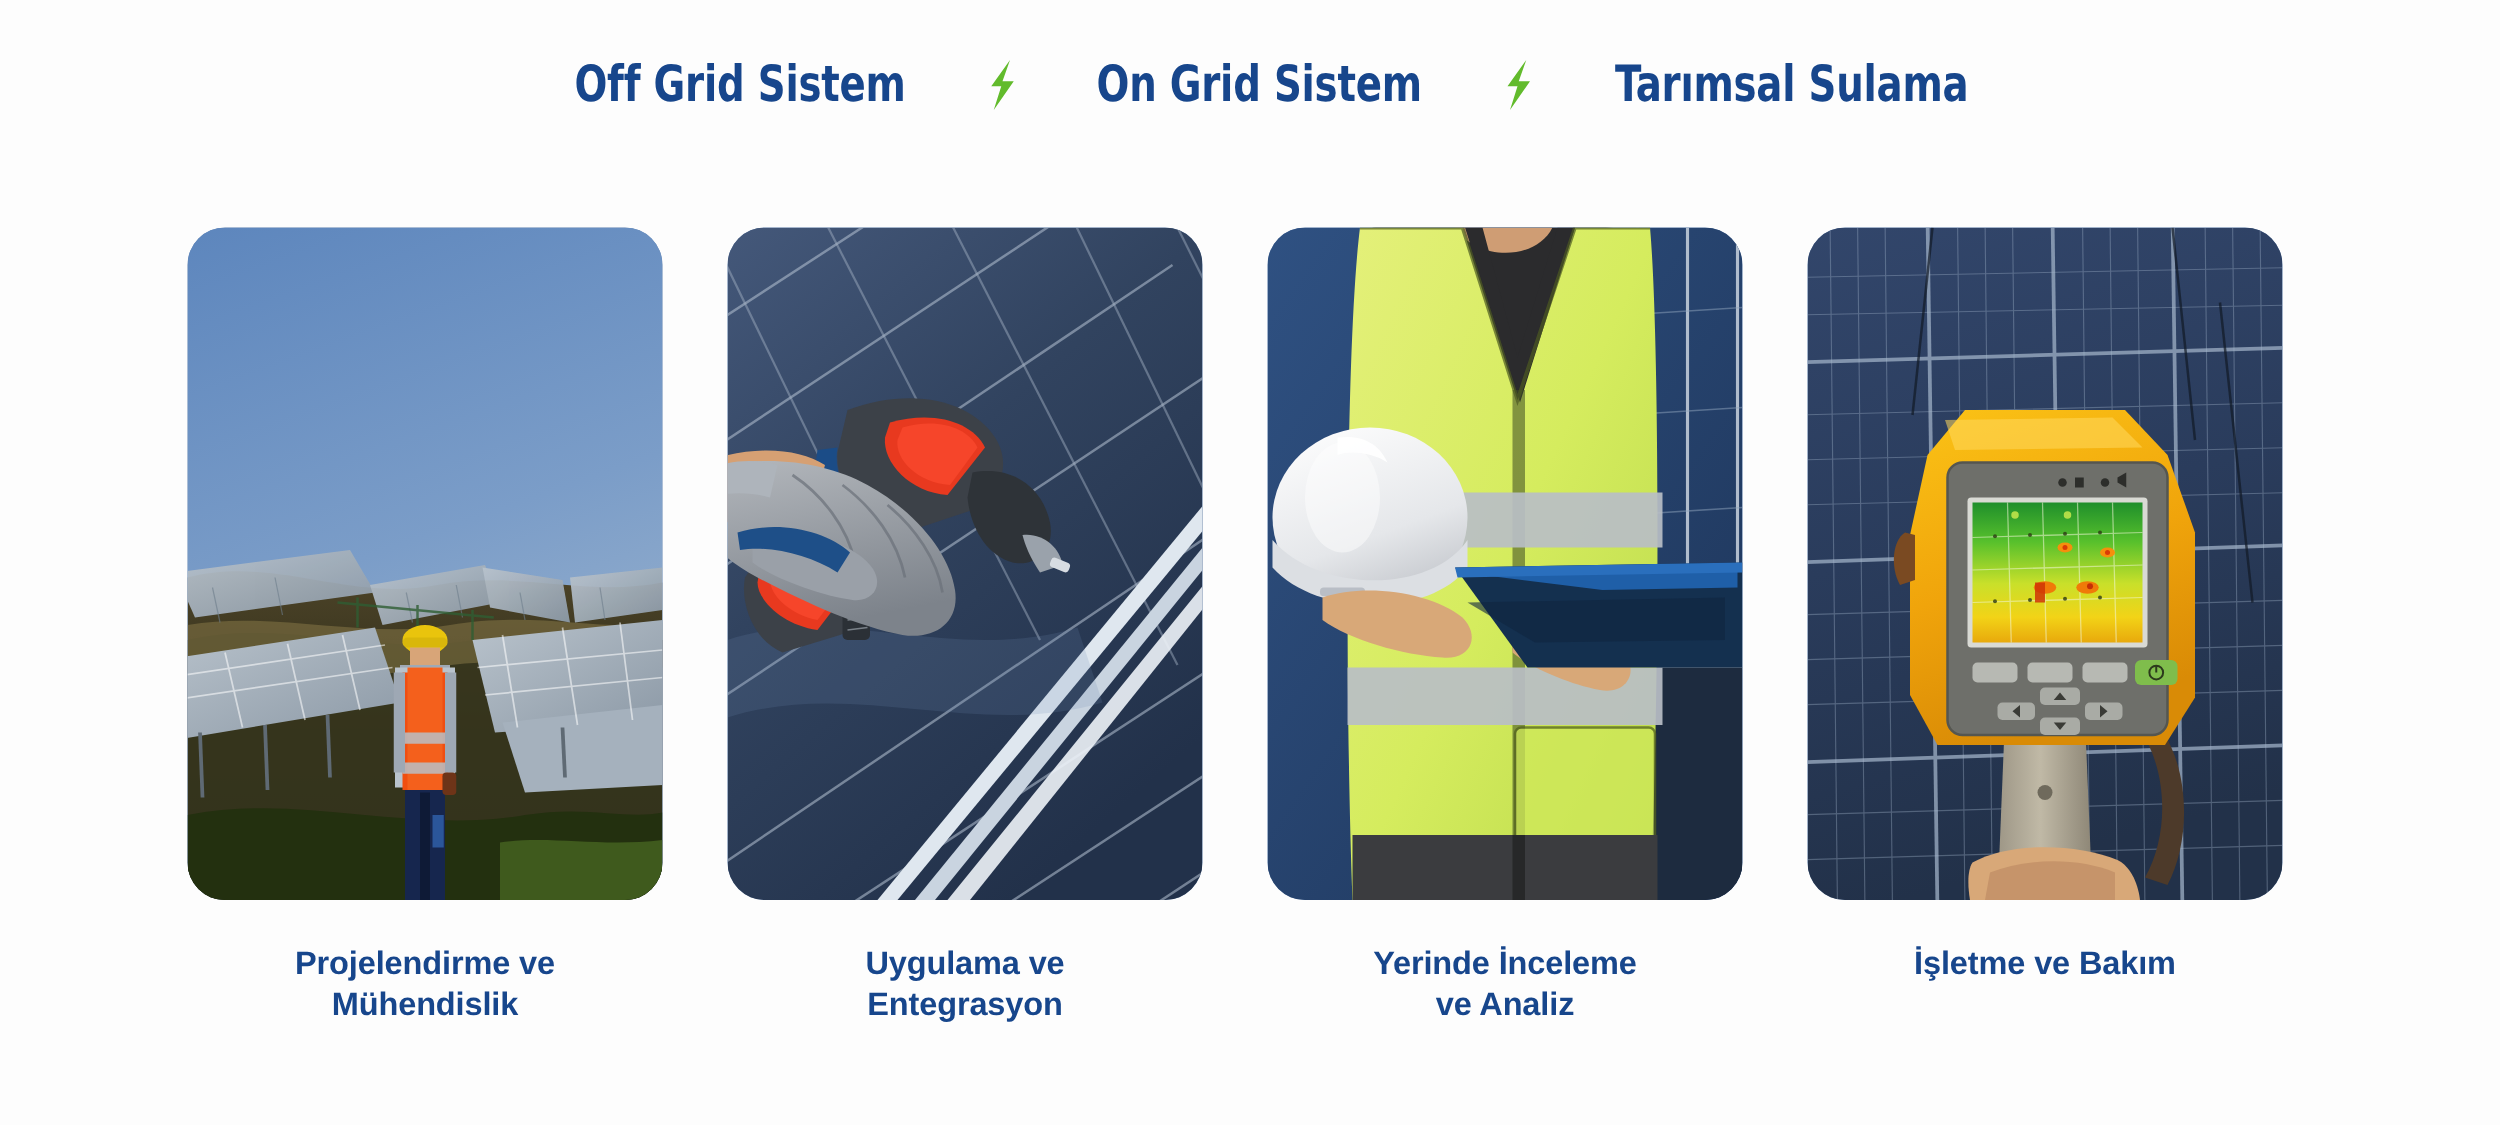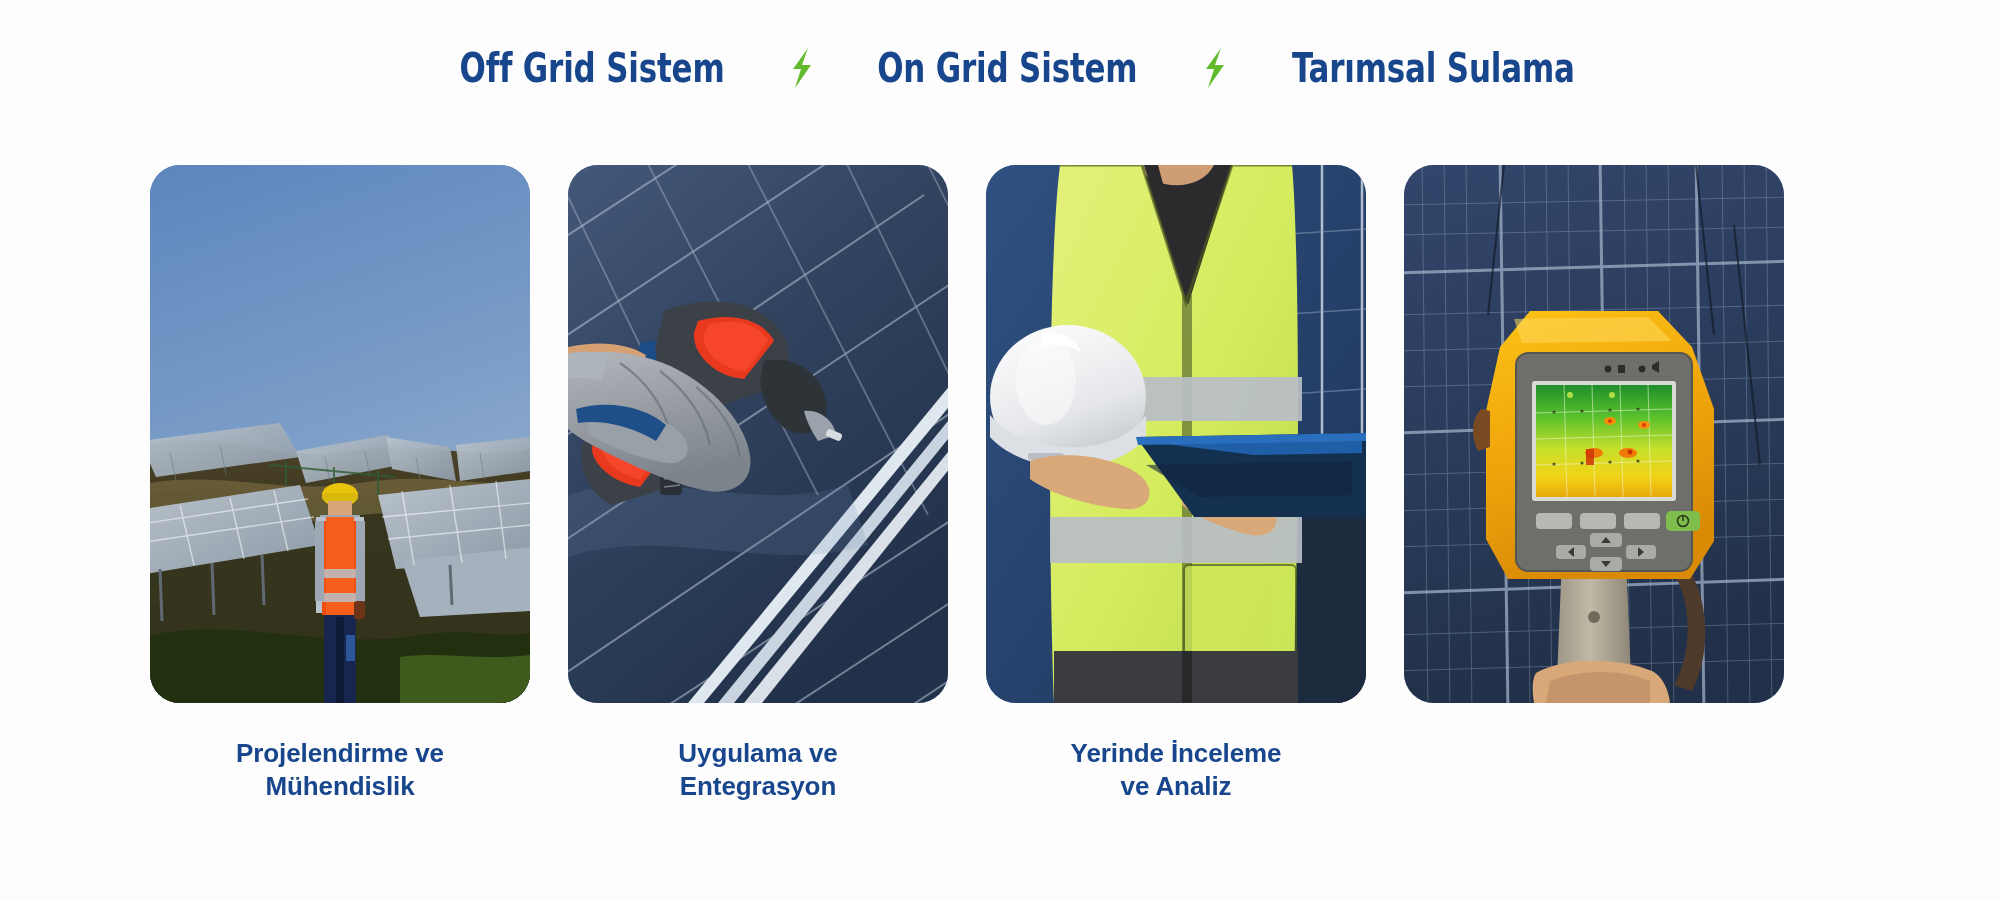--- a/index.html
+++ b/index.html
@@ -29,24 +29,24 @@
     color:#17468c;
     white-space:nowrap;
     transform:scaleX(0.86);
     transform-origin:center;
   }
   .bolt { width:34px; height:44px; display:block; flex:0 0 auto; }
 
   
   .cards {
     position:absolute;
-    top:165px; left:150px;
+    top:182px; left:150px;
     width:1640px;
     display:flex;
-    gap:38px;
+    gap:52px;
   }
   .card { width:380px; flex:0 0 380px; }
   .thumb {
     width:380px; height:538px;
     border-radius:30px;
     overflow:hidden;
     position:relative;
     background:#6d8cb5;
   }
   .thumb svg { display:block; width:100%; height:100%; }
@@ -493,15 +493,16 @@
           <path d="M164 387 l6 -5 v10 z"></path>
           <path d="M240 387 l-6 -5 v10 z"></path>
         </g>
 
         <path d="M78 244 C68 250 66 272 74 286 L86 282 L86 246 Z" fill="#7a4a22"></path>
 
         <path d="M132 508 C160 492 214 492 248 506 C264 514 266 538 266 538 L130 538 C128 526 128 514 132 508 Z" fill="#d8a878"></path>
         <path d="M146 516 C176 504 218 504 246 516 L246 538 L142 538 Z" fill="#c6946a"></path>
       </svg>
     </div>
+    <div class="caption single">İşletme ve Bakım</div>
   </div>
 
 </div>
 
 </body></html>

